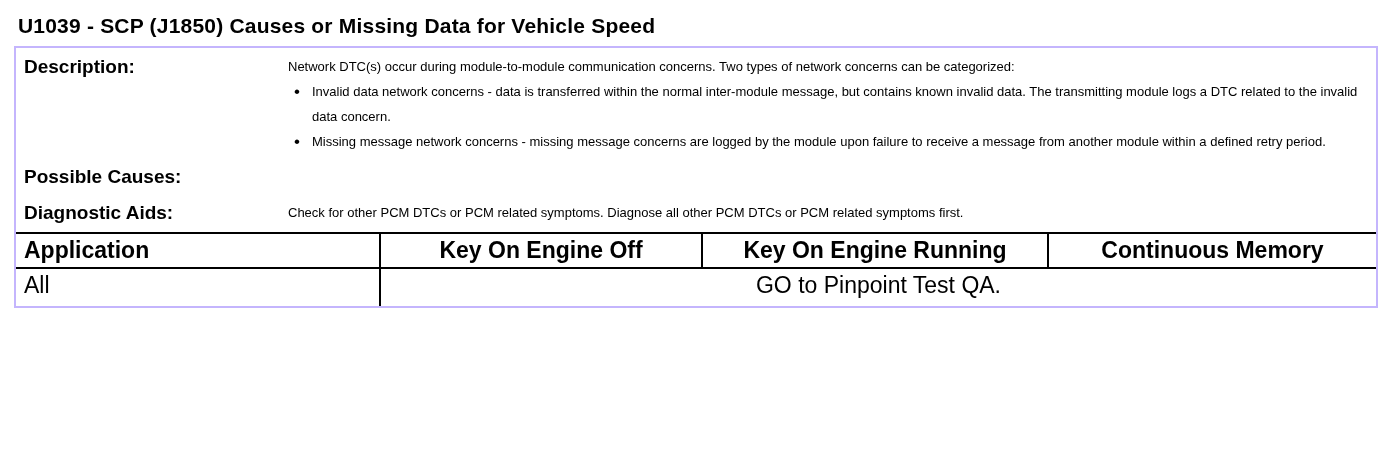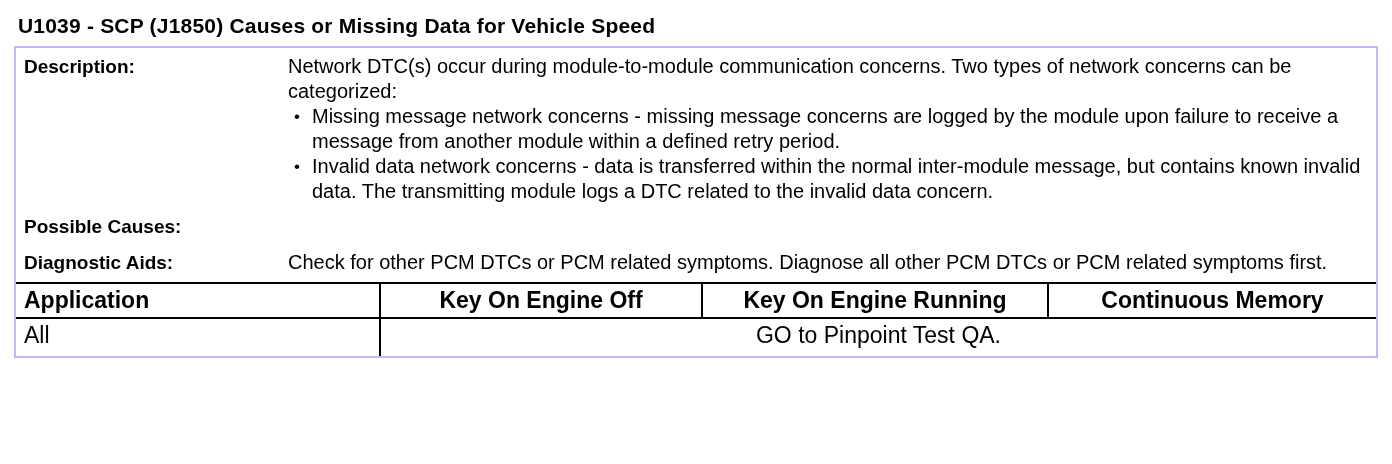--- a/index.html
+++ b/index.html
@@ -49,21 +49,21 @@
   .info-label {
     width: 272px;
     min-width: 272px;
     font-size: 19px;
     font-weight: bold;
     padding-left: 8px;
     box-sizing: border-box;
     line-height: 26px;
   }
   .info-body {
-    font-size: 20px;
+    font-size: 13px;
     line-height: 25px;
     padding-right: 10px;
   }
   .info-body p {
     margin: 0;
   }
   ul.bullets {
     list-style: none;
     margin: 0;
     padding: 0;
@@ -133,22 +133,22 @@
   <div class="dtc-title">U1039 - SCP (J1850) Causes or Missing Data for Vehicle Speed</div>
 
   <div class="dtc-table">
 
     <div class="info-section">
       <div class="info-row">
         <div class="info-label">Description:</div>
         <div class="info-body">
           <p>Network DTC(s) occur during module-to-module communication concerns. Two types of network concerns can be categorized:</p>
           <ul class="bullets">
+            <li>Invalid data network concerns - data is transferred within the normal inter-module message, but contains known invalid data. The transmitting module logs a DTC related to the invalid data concern.</li>
             <li>Missing message network concerns - missing message concerns are logged by the module upon failure to receive a message from another module within a defined retry period.</li>
-            <li>Invalid data network concerns - data is transferred within the normal inter-module message, but contains known invalid data. The transmitting module logs a DTC related to the invalid data concern.</li>
           </ul>
         </div>
       </div>
 
       <div class="row-gap-sm"></div>
 
       <div class="info-row">
         <div class="info-label">Possible Causes:</div>
         <div class="info-body"></div>
       </div>

